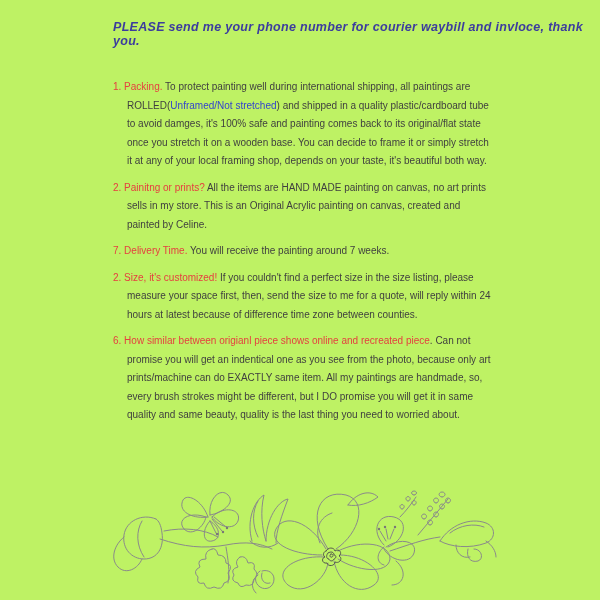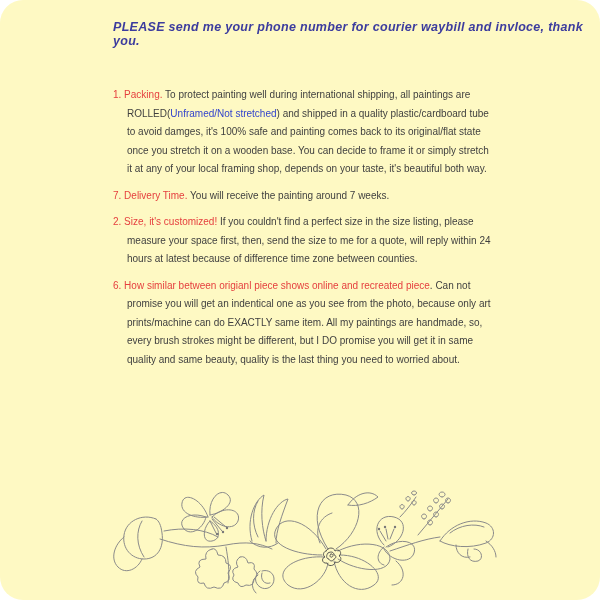--- a/index.html
+++ b/index.html
@@ -5,36 +5,36 @@
   :root{
     --note:#3c3c9e;
     --red:#e5403f;
     --blue:#3344cc;
     --body:#3f3f3f;
     --title:#2b2b2b;
     --sketch:#8a8a8a;
   }
   html,body{margin:0;padding:0;background:#fff;}
   .page{
-    position:relative;width:600px;height:600px;background:#fef9c3;
-    overflow:hidden;font-family:"Liberation Sans",sans-serif;border-radius:23px;
+    position:relative;width:600px;height:600px;background:#bef264;
+    overflow:hidden;font-family:"Liberation Sans",sans-serif;
   }
   .top-note{
     position:absolute;left:113px;top:20px;width:470px;
     font-size:12.5px;font-style:italic;font-weight:bold;
     letter-spacing:0.3px;color:var(--note);
   }
   .page-title{
     position:absolute;left:110px;top:40px;
     font-family:"DejaVu Serif",serif;font-style:italic;
     font-size:29px;color:var(--title);letter-spacing:2px;
   }
   .faq-list{
     position:absolute;left:113px;top:78px;width:382px;
-    font-size:10px;line-height:18.5px;color:var(--body);margin-top:8px;
+    font-size:10px;line-height:18.5px;color:var(--body);
   }
   .faq-item{
     margin:0 0 8px 0;
     text-indent:-14px;padding-left:14px;
   }
   .faq-item .red{color:var(--red);}
   .faq-item .blue{color:var(--blue);}
   .flower-art{
     position:absolute;left:100px;top:487px;width:400px;height:113px;
   }
@@ -42,20 +42,21 @@
 </head>
 <body>
 
 <div class="page">
 
   <div class="top-note">PLEASE send me your phone number for courier waybill and invloce, thank you.</div>
 
 
   <div class="faq-list">
       <p class="faq-item"><span class="red">1. Packing.</span><span class="plain"> To protect painting well during international shipping, all paintings are ROLLED(</span><span class="blue">Unframed/Not stretched</span><span class="plain">) and shipped in a quality plastic/cardboard tube to avoid damges, it's 100% safe and painting comes back to its original/flat state once you stretch it on a wooden base. You can decide to frame it or simply stretch it at any of your local framing shop, depends on your taste, it's beautiful both way.</span></p>
+      <p class="faq-item"><span class="red">2. Painitng or prints?</span><span class="plain"> All the items are HAND MADE painting on canvas, no art prints sells in my store. This is an Original Acrylic painting on canvas, created and painted by Celine.</span></p>
       <p class="faq-item"><span class="red">7. Delivery Time.</span><span class="plain"> You will receive the painting around 7 weeks.</span><br></p>
       <p class="faq-item"><span class="red">2. Size, it's customized!</span><span class="plain"> If you couldn't find a perfect size in the size listing, please measure your space first, then, send the size to me for a quote, will reply within 24 hours at latest because of difference time zone between counties.</span></p>
       <p class="faq-item"><span class="red">6. How similar between origianl piece shows online and recreated piece</span><span class="plain">. Can not promise you will get an indentical one as you see from the photo, because only art prints/machine can do EXACTLY same item. All my paintings are handmade, so, every brush strokes might be different, but I DO promise you will get it in same quality and same beauty, quality is the last thing you need to worried about.</span></p>
     </div>
 
   <svg class="flower-art" viewBox="0 0 400 113" xmlns="http://www.w3.org/2000/svg">
     <g fill="none" stroke="#8a8a8a" stroke-width="1" stroke-linecap="round">
 
       <path d="M56,32 C42,26 26,34 24,48 C22,62 32,72 44,72 C58,72 64,60 62,46 C61,38 59,34 56,32"></path>
       <path d="M42,34 C36,44 36,58 44,70"></path>

